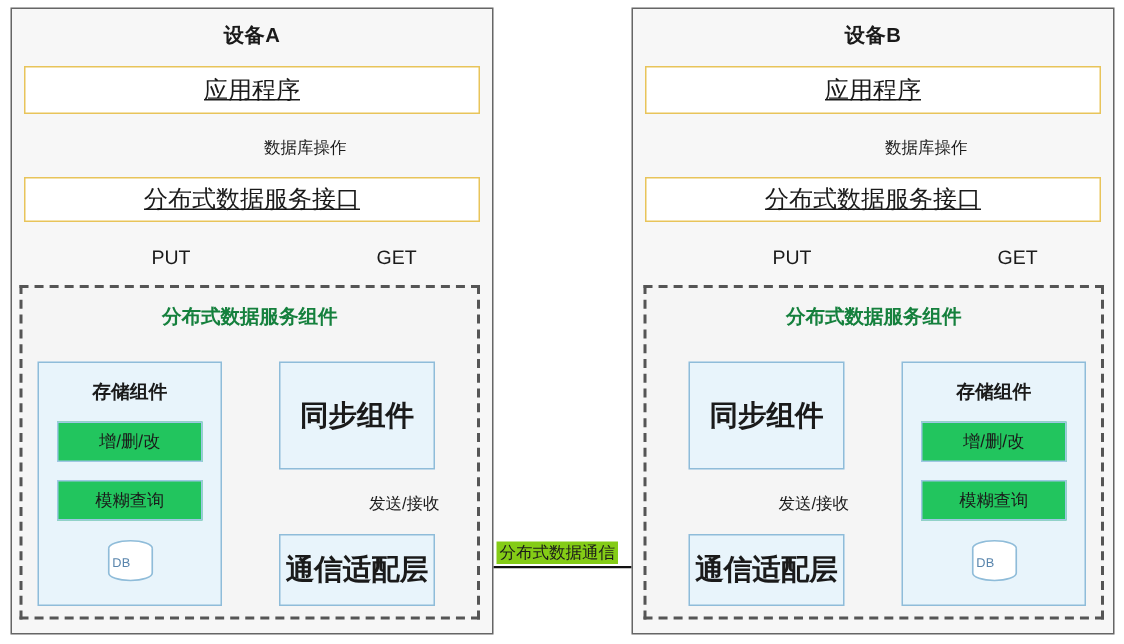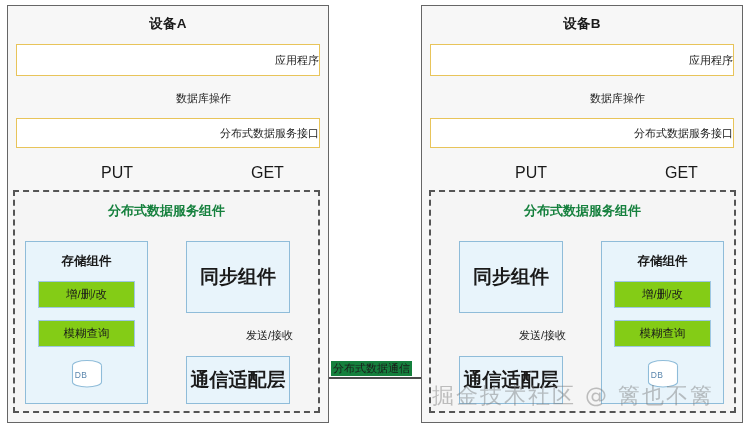--- a/index.html
+++ b/index.html
@@ -44,23 +44,24 @@
   }
 
   
   .gold-box {
     position: absolute;
     background: #ffffff;
     border: 1.6px solid #e8c45a;
     box-sizing: border-box;
     display: flex;
     align-items: center;
-    justify-content: flex-end;
-    font-size: 11px;
-    color: #1a1a1a;
+    justify-content: center;
+    font-size: 16px;
+    color: #1a1a1a;
+    text-decoration: underline;
   }
 
   
   .dashed-box {
     position: absolute;
     background: #f5f5f5;
     border: 2px dashed #555555;
     box-sizing: border-box;
   }
   .dashed-title {
@@ -94,21 +95,21 @@
     align-items: center;
     justify-content: center;
     font-size: 19px;
     font-weight: bold;
     color: #1a1a1a;
   }
 
   
   .sub-box {
     position: absolute;
-    background: #84cc16;
+    background: #22c55e;
     border: 1.2px solid #9ec7e3;
     box-sizing: border-box;
     display: flex;
     align-items: center;
     justify-content: center;
     font-size: 11.5px;
     color: #1a1a1a;
   }
 
   
@@ -129,21 +130,21 @@
 
   
   .conn-label {
     position: absolute;
     font-size: 11px;
     color: #1a1a1a;
     white-space: nowrap;
   }
   .conn-label-en {
     position: absolute;
-    font-size: 16px;
+    font-size: 13px;
     color: #1a1a1a;
     white-space: nowrap;
   }
 
   svg.arrows {
     position: absolute;
     left: 0; top: 0;
     width: 749px;
     height: 429px;
     pointer-events: none;
@@ -286,17 +287,16 @@
     <span>模糊查询</span>
   </div>
   <div class="db-cyl" style="left:643px; top:359px;">
     <svg width="40" height="30" viewBox="0 0 40 30">
       <ellipse cx="20" cy="6.5" rx="14.5" ry="5" fill="#ffffff" stroke="#8fbcd9" stroke-width="1.1"></ellipse>
       <path d="M5.5,6.5 L5.5,23 A14.5,5 0 0 0 34.5,23 L34.5,6.5" fill="#ffffff" stroke="#8fbcd9" stroke-width="1.1"></path>
     </svg>
     <div class="db-label">DB</div>
   </div>
 
-  <div class="conn-label" style="left:331px; top:361px; background:#15803d; padding:0 2px;">分布式数据通信</div>
-
-  <div class="watermark">掘金技术社区 @ 篱也不篱</div>
+  <div class="conn-label" style="left:331px; top:361px; background:#84cc16; padding:0 2px;">分布式数据通信</div>
+
 
 </div>
 
 </body></html>

